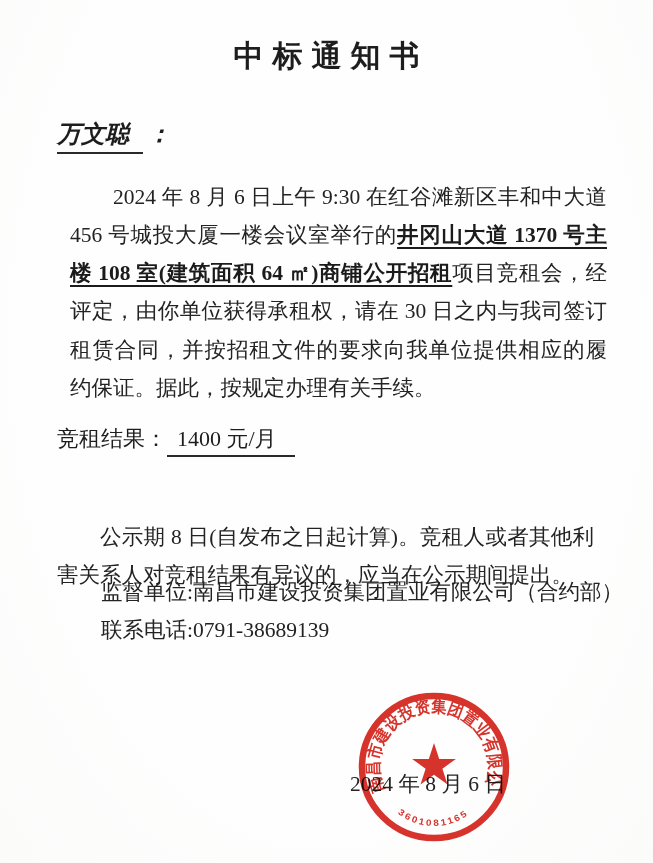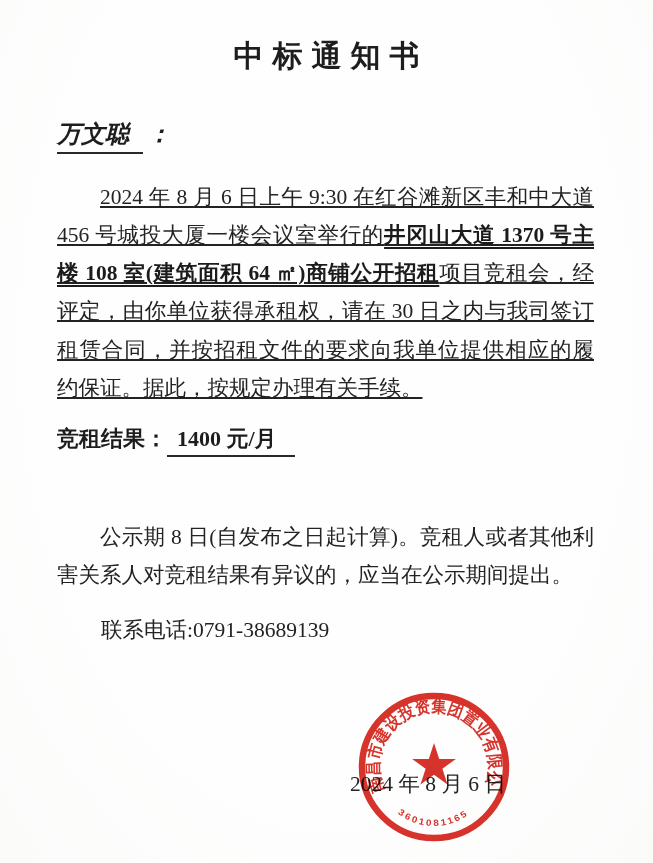--- a/index.html
+++ b/index.html
@@ -25,31 +25,31 @@
   .recipient .name{
     display:inline-block;
     border-bottom:2px solid #2a2a2a;
     padding:0 14px 2px 0;
   }
   .recipient .colon{padding-left:4px;}
   .bodytext{
     font-size:21.5px;line-height:38.3px;color:#232323;
     text-align:justify;
   }
-  .para1{position:absolute;top:156px;left:57px;width:537px;text-indent:2em;text-decoration:underline;}
+  .para1{position:absolute;top:156px;left:70px;width:537px;text-indent:2em;}
   .seg-strong{
     font-weight:bold;
     text-decoration:underline;
     text-decoration-thickness:2px;
     text-underline-offset:5px;
     color:#1b1b1b;
   }
   .result{
     position:absolute;top:424px;left:57px;
-    font-size:22px;font-weight:bold;color:#1d1d1d;
+    font-size:22px;font-weight:normal;color:#1d1d1d;
   }
   .result .value{
     display:inline-block;
     border-bottom:2px solid #2a2a2a;
     padding:0 18px 1px 10px;
   }
   .notice{position:absolute;top:496px;left:57px;width:537px;text-indent:2em;}
   .supervisor{position:absolute;top:577px;left:101px;font-size:21.5px;color:#232323;}
   .phone{position:absolute;top:615px;left:101px;font-size:21.5px;color:#232323;}
   .lessor{position:absolute;top:729px;left:200px;font-size:21.5px;color:#232323;}
@@ -83,20 +83,21 @@
   </div>
 
   <p class="bodytext para1"><span>2024 年 8 月 6 日上午 9:30 在红谷滩新区丰和中大道 456 号城投大厦一楼会议室举行的</span><span class="seg-strong">井冈山大道 1370 号主楼 108 室(建筑面积 64 ㎡)商铺公开招租</span><span>项目竞租会，经评定，由你单位获得承租权，请在 30 日之内与我司签订租赁合同，并按招租文件的要求向我单位提供相应的履约保证。据此，按规定办理有关手续。</span></p>
 
   <div class="result">
     <span>竞租结果：</span><span class="value">1400 元/月</span>
   </div>
 
   <p class="bodytext notice">公示期 8 日(自发布之日起计算)。竞租人或者其他利害关系人对竞租结果有异议的，应当在公示期间提出。</p>
 
+  <div class="supervisor">监督单位:南昌市建设投资集团置业有限公司（合约部）</div>
 
   <div class="phone">联系电话:0791-38689139</div>
 
 
   <div class="dateline">2024 年 8 月 6 日</div>
 
   <div class="seal">
     <svg viewBox="0 0 158 158" xmlns="http://www.w3.org/2000/svg">
       <defs>
         <path id="ringPath" d="M 29.2 101.2 A 55 55 0 1 1 128.8 101.2" fill="none"></path>

